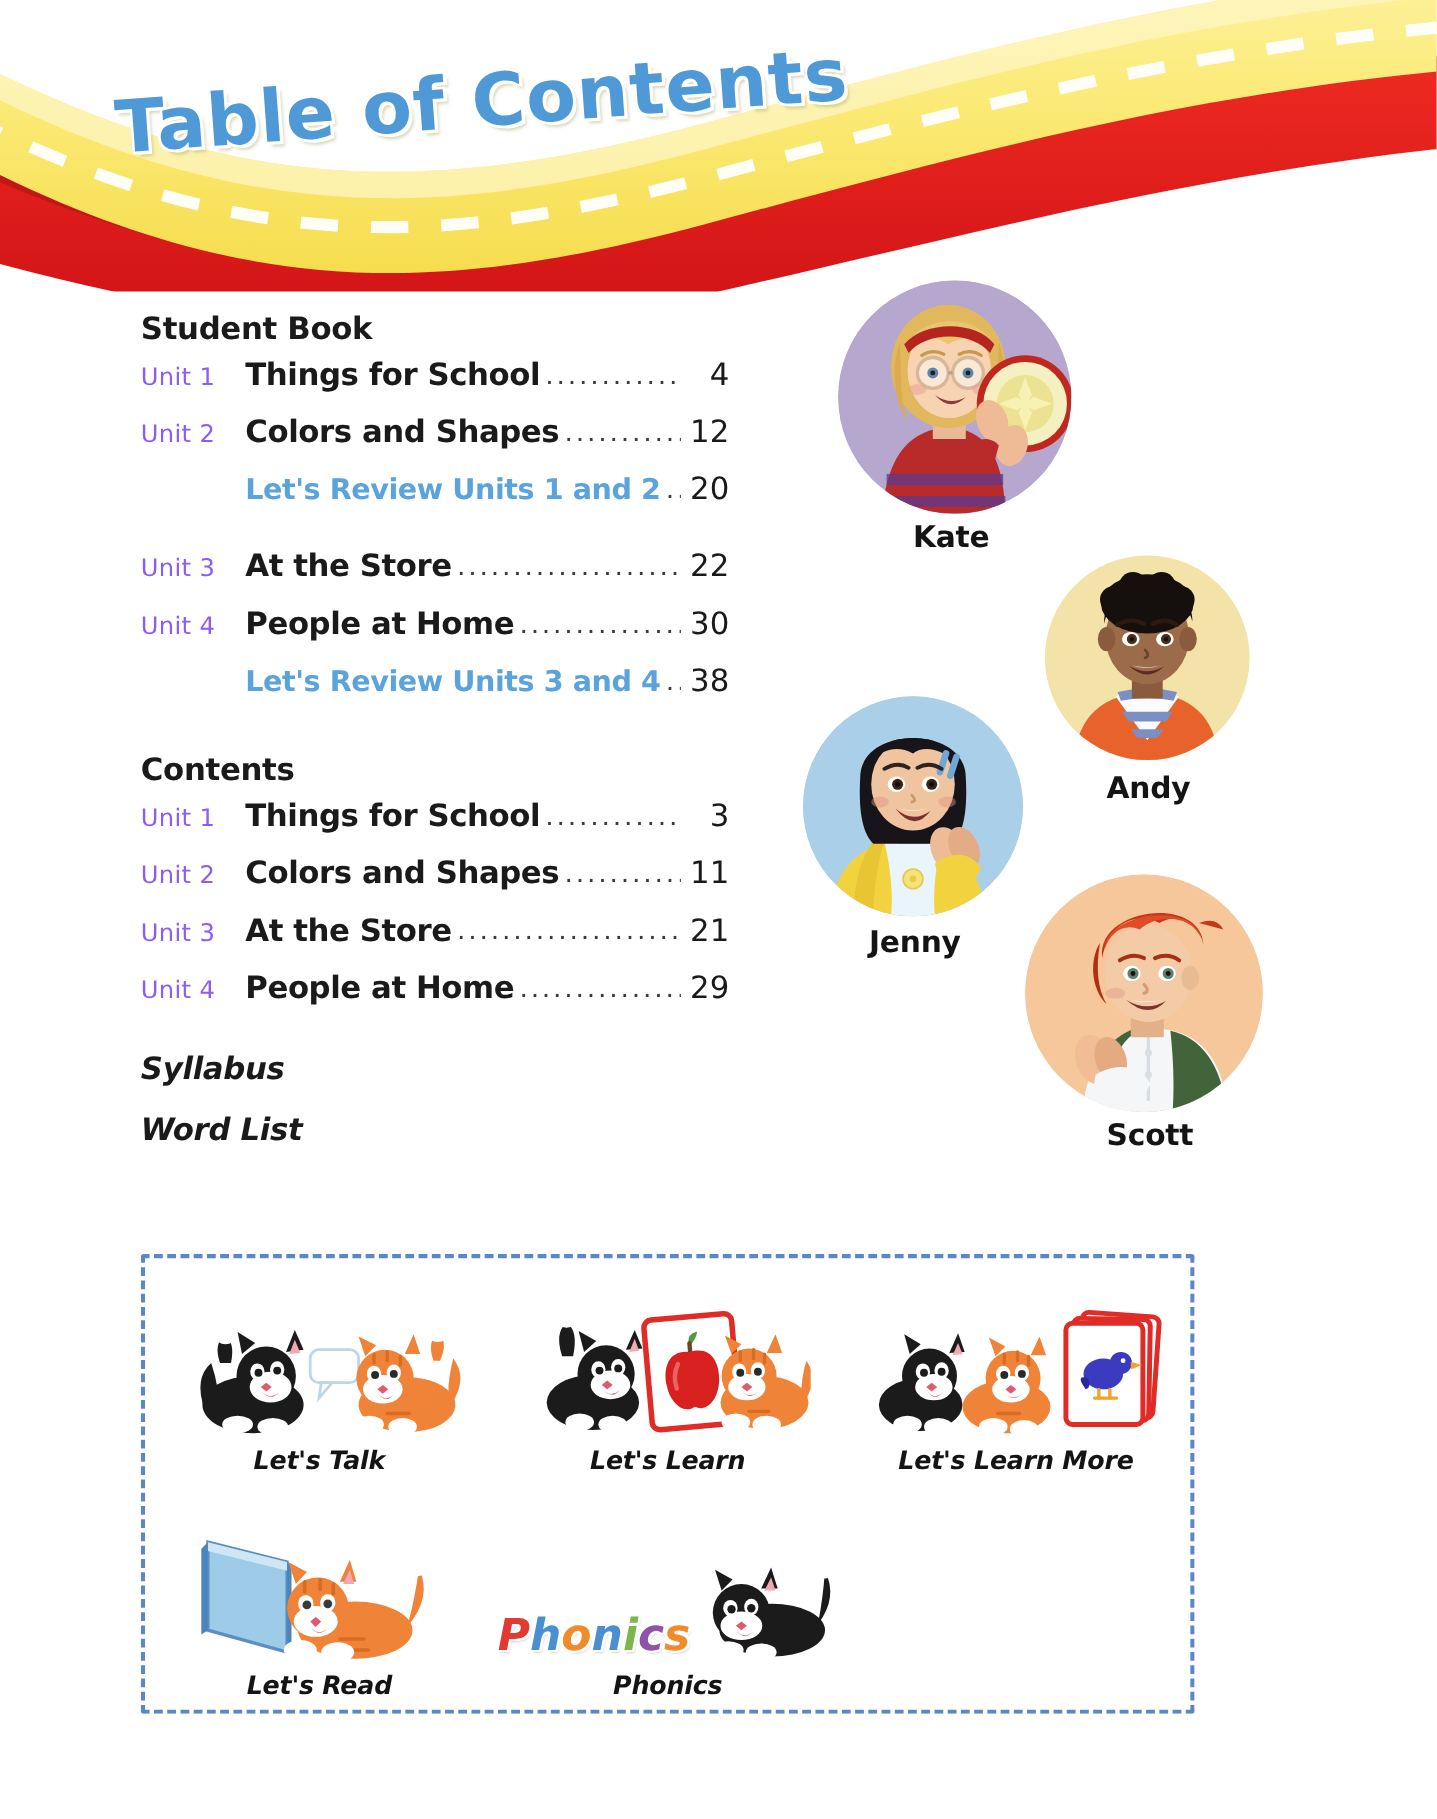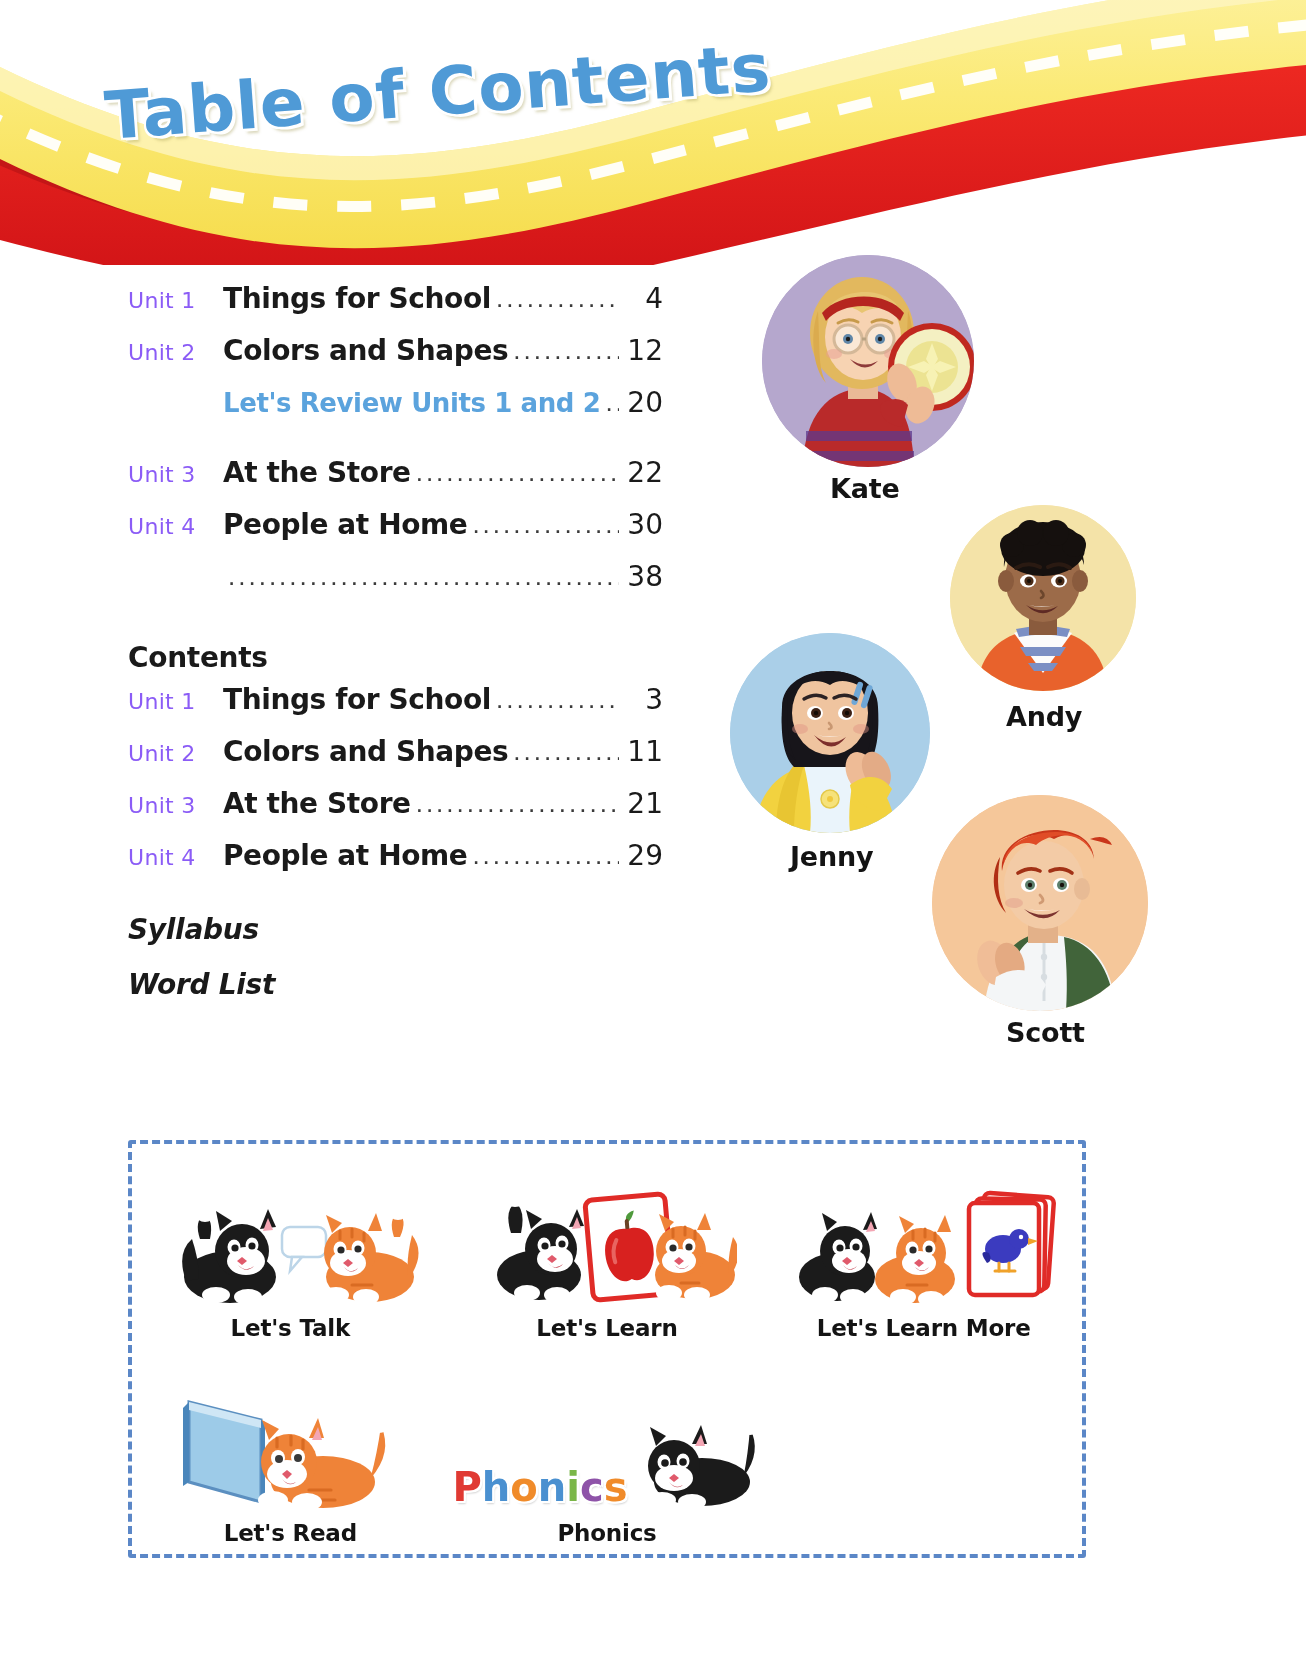--- a/index.html
+++ b/index.html
@@ -127,20 +127,21 @@
   
   .legend {
     position: absolute;
     left: 128px;
     top: 1140px;
     width: 958px;
     height: 418px;
     background: #ffffff;
     border: 4px dashed #5b87c7;
     border-radius: 3px;
+    font-style: italic;
   }
   .legend-grid {
     position: absolute;
     inset: 0;
     display: grid;
     grid-template-columns: repeat(3, 1fr);
     grid-template-rows: repeat(2, 1fr);
   }
   .legend-cell {
     display: flex;
@@ -204,20 +205,21 @@
     <path d="M -30,52 C 220,182 400,176 640,112 C 880,48 1080,-8 1340,-30 L 1340,-6
              C 1080,16 880,72 640,136 C 400,200 220,206 -30,76 Z" fill="#fdf6c4" opacity="0.75"></path>
 
     <path d="M -30,106 C 220,232 400,226 640,162 C 880,98 1080,44 1340,22" fill="none" stroke="#ffffff" stroke-width="11" stroke-dasharray="34 30" stroke-linecap="butt" opacity="0.95"></path>
   </svg>
   <div class="banner-title">Table of Contents</div>
 </div>
 
 <div class="toc">
 
+  <div class="section-head">Student Book</div>
 
   <div class="toc-row">
     <span class="unit-label">Unit 1</span>
     <span class="unit-title">Things for School</span>
     <span class="leader">...........................................</span>
     <span class="page-num">4</span>
   </div>
 
   <div class="toc-row">
     <span class="unit-label">Unit 2</span>
@@ -240,20 +242,21 @@
   </div>
 
   <div class="toc-row">
     <span class="unit-label">Unit 4</span>
     <span class="unit-title">People at Home</span>
     <span class="leader">...........................................</span>
     <span class="page-num">30</span>
   </div>
 
   <div class="toc-row review-row">
+    <span class="unit-title">Let's Review Units 3 and 4</span>
     <span class="leader">...........................................</span>
     <span class="page-num">38</span>
   </div>
 
   <div class="section-head gap-before">Contents</div>
 
   <div class="toc-row">
     <span class="unit-label">Unit 1</span>
     <span class="unit-title">Things for School</span>
     <span class="leader">...........................................</span>

